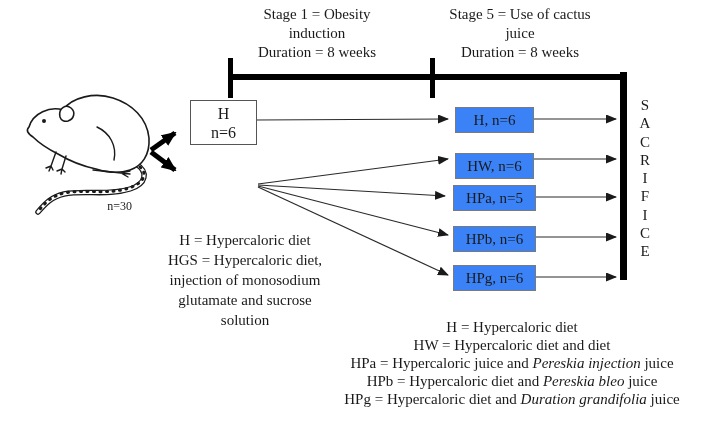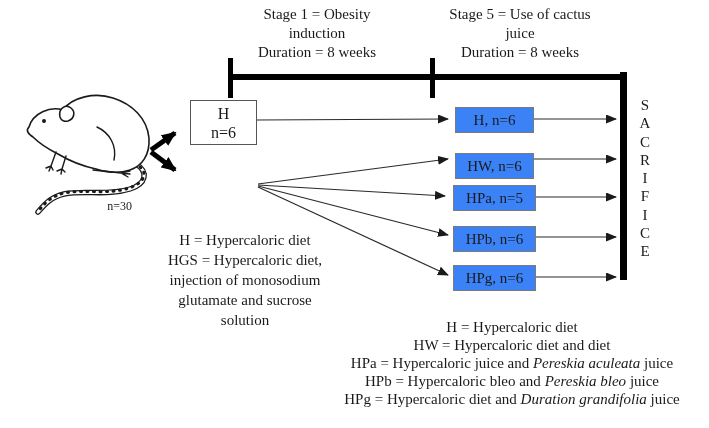--- a/index.html
+++ b/index.html
@@ -118,18 +118,18 @@
 
   <div class="abs legend-left center preline" style="left:145px;top:230px;width:200px;">H = Hypercaloric diet
 HGS = Hypercaloric diet,
 injection of monosodium
 glutamate and sucrose
 solution</div>
 
   <div class="abs legend-bottom center" style="left:328px;top:318px;width:368px;">
     <div class="legend-line"><span>H = Hypercaloric diet</span><span class="it"></span><span></span></div>
     <div class="legend-line"><span>HW = Hypercaloric diet and diet</span><span class="it"></span><span></span></div>
-    <div class="legend-line"><span>HPa = Hypercaloric juice and </span><span class="it">Pereskia aculeata</span><span> juice</span></div>
-    <div class="legend-line"><span>HPb = Hypercaloric bleo and </span><span class="it">Pereskia bleo</span><span> juice</span></div>
+    <div class="legend-line"><span>HPa = Hypercaloric juice and </span><span class="it">Pereskia injection</span><span> juice</span></div>
+    <div class="legend-line"><span>HPb = Hypercaloric diet and </span><span class="it">Pereskia bleo</span><span> juice</span></div>
     <div class="legend-line"><span>HPg = Hypercaloric diet and </span><span class="it">Duration grandifolia</span><span> juice</span></div>
   </div>
 
 </div>
 
 </body></html>

